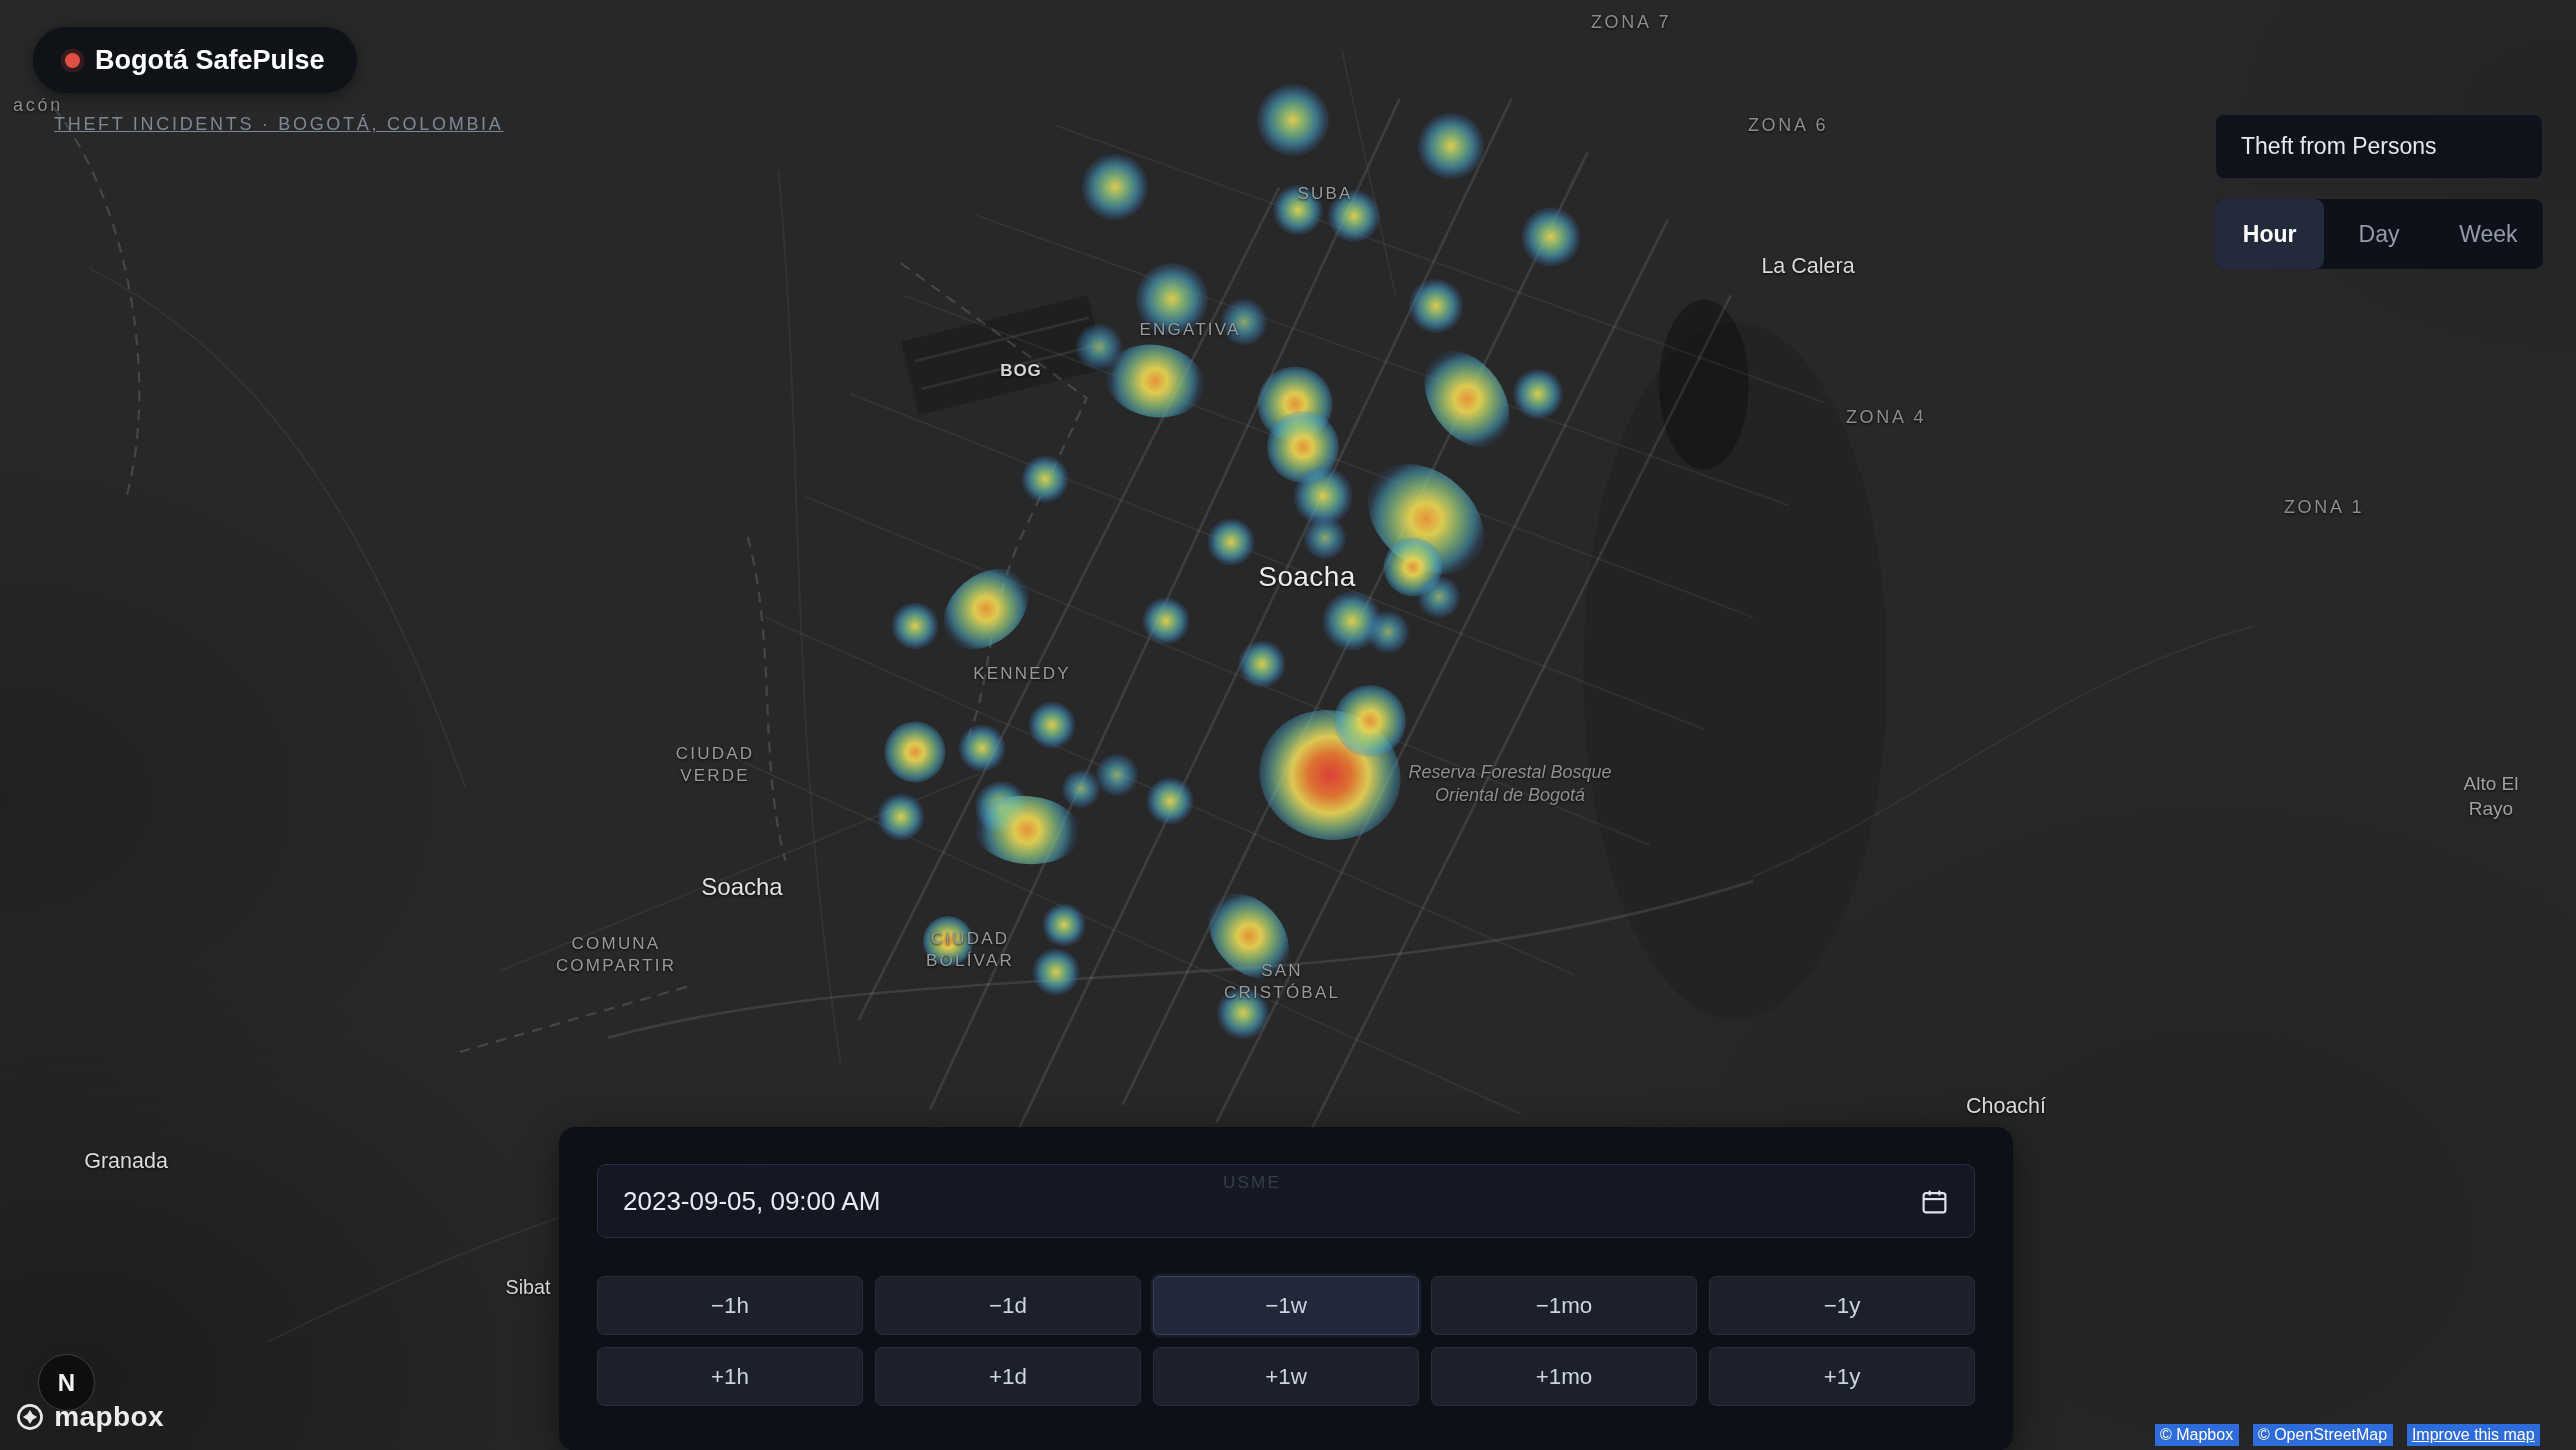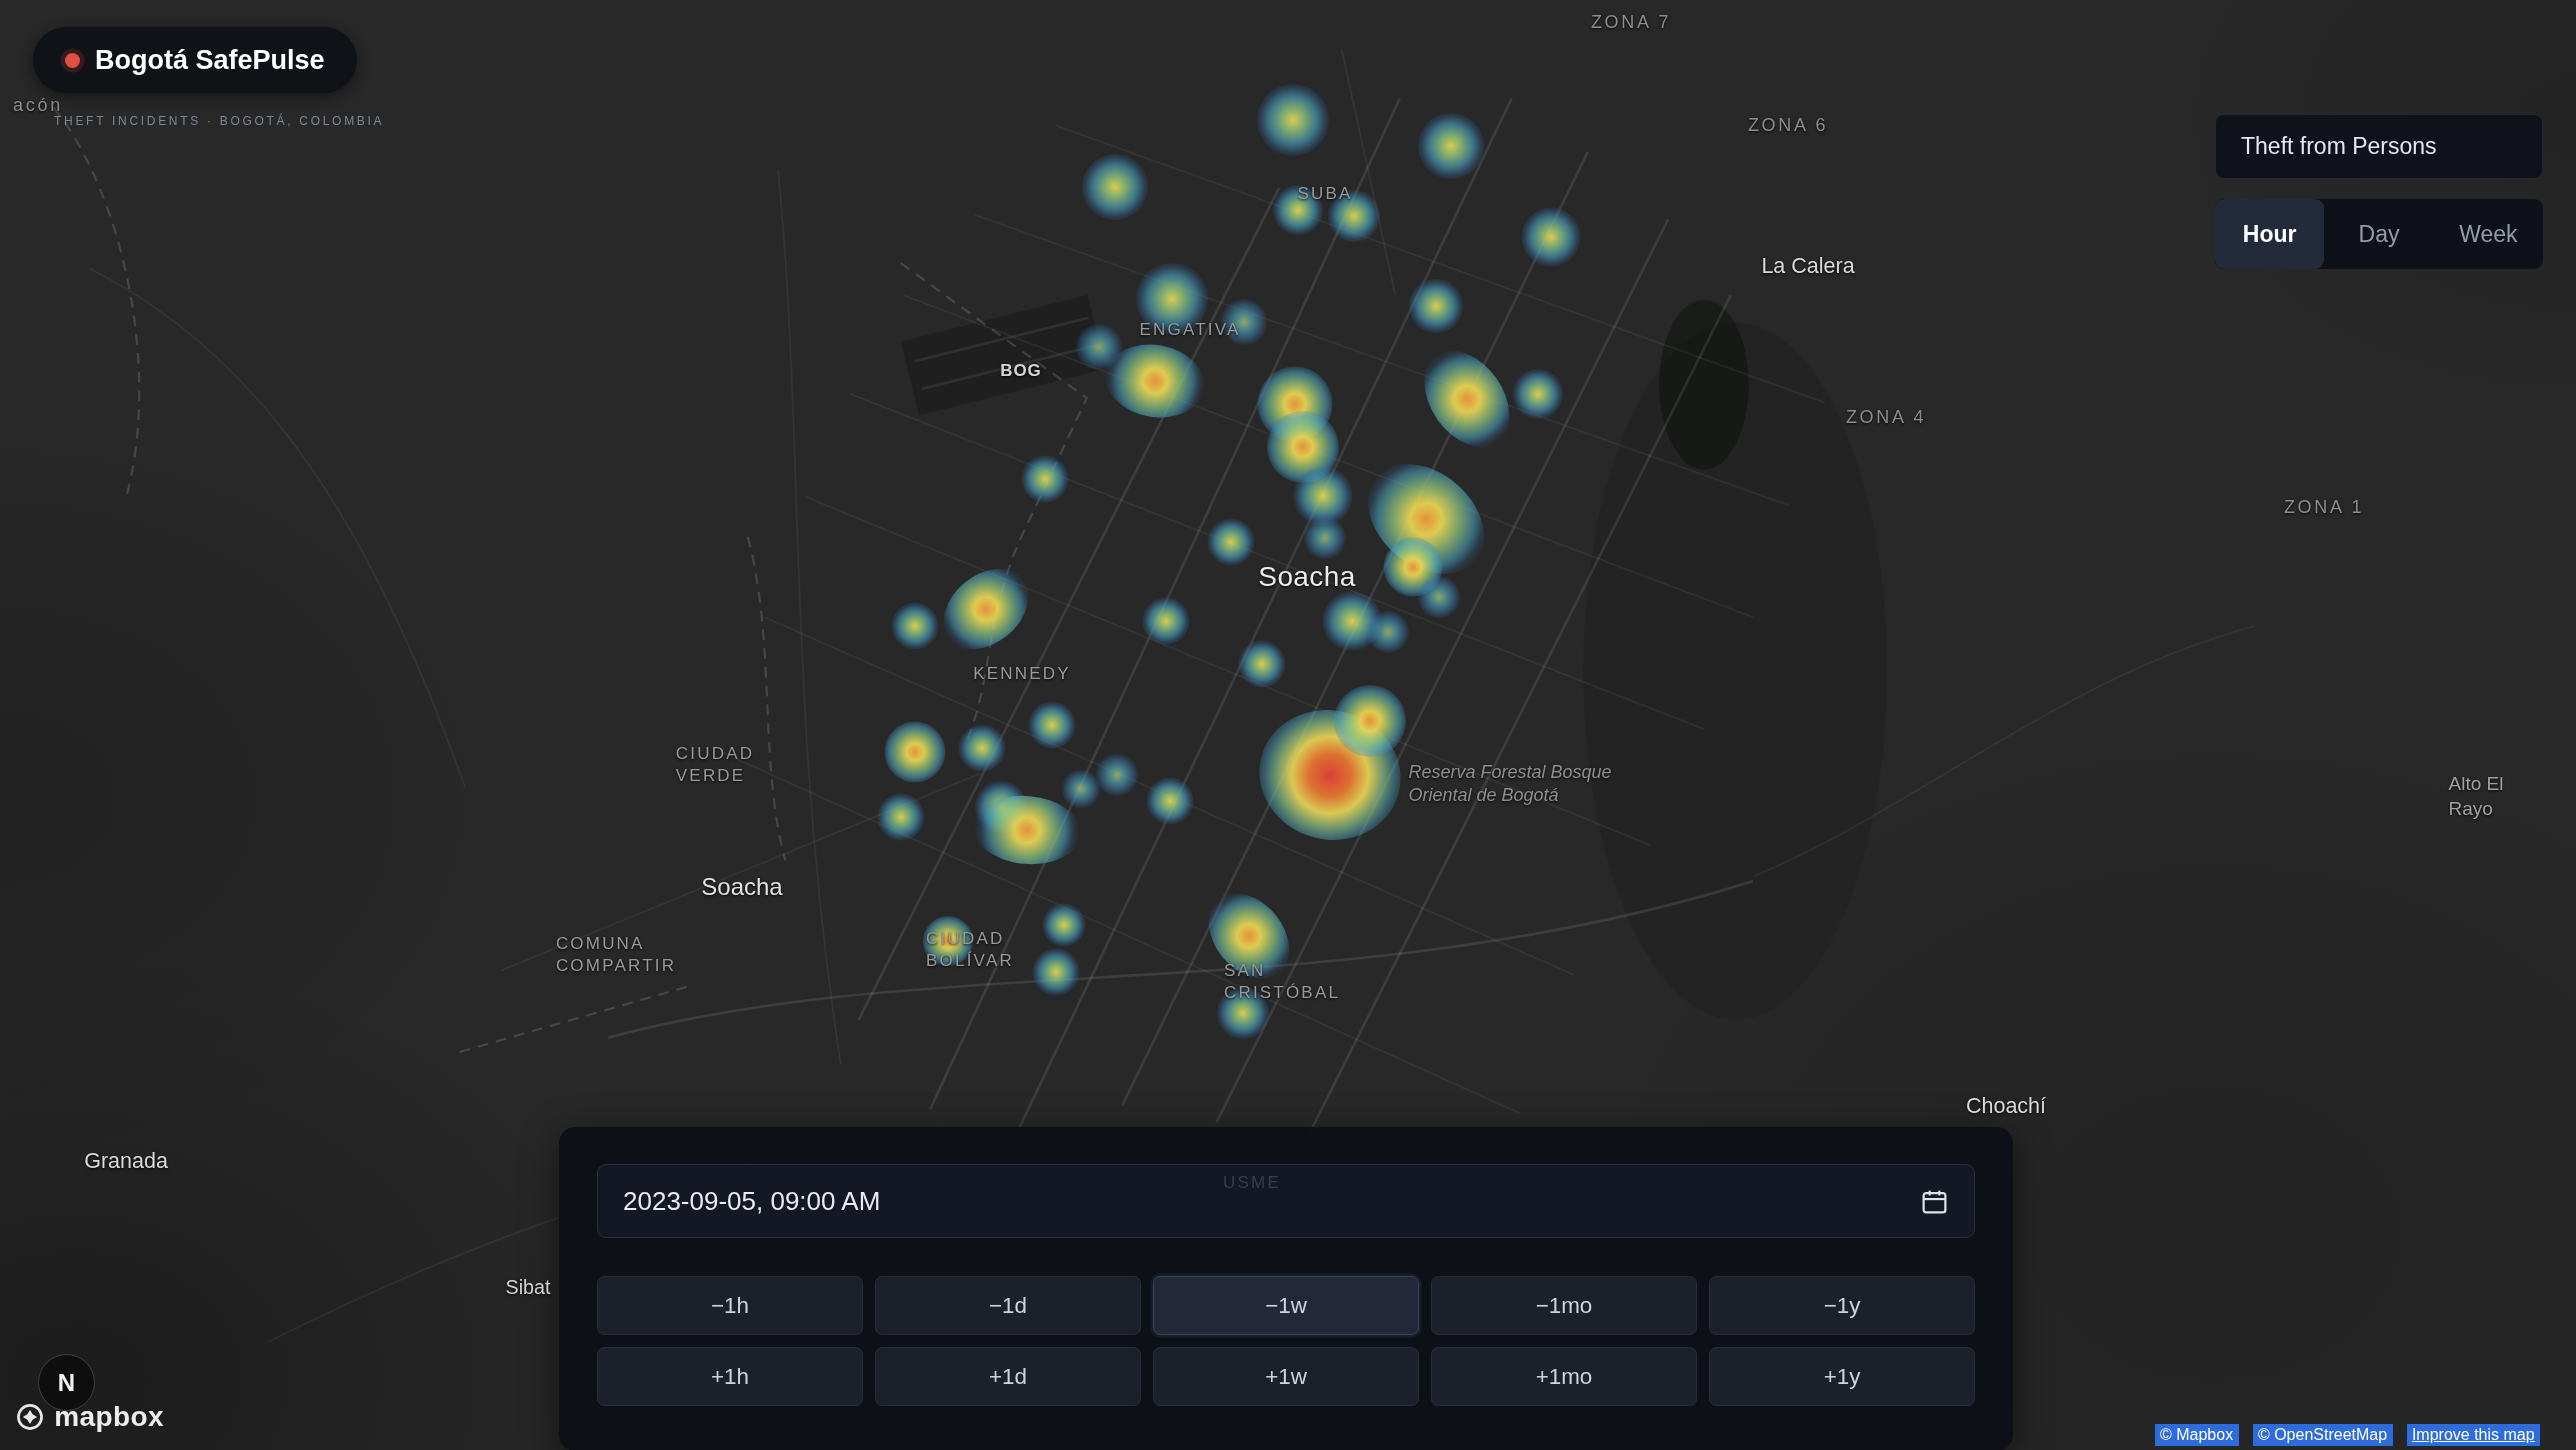--- a/index.html
+++ b/index.html
@@ -18,39 +18,39 @@
   
   .heat{position:absolute;inset:0;z-index:10;}
   .blob{position:absolute;border-radius:50%;pointer-events:none;}
   .lv1{background:radial-gradient(circle, rgba(170,210,130,0.75) 0%, rgba(80,170,195,0.62) 30%, rgba(55,120,185,0.32) 58%, rgba(55,120,185,0) 72%);}
   .lv2{background:radial-gradient(circle, rgba(236,216,84,0.92) 0%, rgba(150,205,130,0.80) 22%, rgba(75,168,196,0.62) 46%, rgba(52,115,182,0.28) 64%, rgba(52,115,182,0) 76%);}
   .lv3{background:radial-gradient(circle, rgba(238,152,58,0.95) 0%, rgba(237,217,84,0.92) 20%, rgba(150,205,130,0.72) 42%, rgba(75,168,196,0.55) 60%, rgba(52,115,182,0.22) 72%, rgba(52,115,182,0) 82%);}
   .lv4{background:radial-gradient(circle, rgba(222,64,56,0.98) 0%, rgba(230,118,48,0.95) 22%, rgba(238,218,88,0.90) 40%, rgba(140,200,140,0.68) 56%, rgba(70,160,195,0.45) 68%, rgba(52,115,182,0) 80%);}
 
   
   .labels{position:absolute;inset:0;z-index:56;pointer-events:none;}
-  .maplabel{position:absolute;transform:translate(-50%,-50%);white-space:pre-line;text-align:left;
+  .maplabel{position:absolute;transform:translate(-50%,-50%);white-space:pre-line;text-align:center;
     text-shadow:0 0.9px 2.7px rgba(0,0,0,0.9);line-height:1.3;}
   .zone{color:#8d8d8d;font-size:18px;letter-spacing:2.7px;font-weight:500;}
   .district{color:#9a9a9a;font-size:17px;letter-spacing:2.2px;font-weight:500;}
   .district-faint{color:rgba(128,136,150,0.32);font-size:17px;letter-spacing:2.2px;font-weight:500;text-shadow:none;}
   .code{color:#d6d6d6;font-size:17px;font-weight:700;letter-spacing:0.9px;}
   .city{color:#ececec;font-size:28px;font-weight:500;letter-spacing:0.4px;}
   .town-lg{color:#e2e2e2;font-size:24px;}
   .town{color:#dadada;font-size:21.5px;}
   .town-sm{color:#d5d5d5;font-size:19.7px;}
   .hamlet{color:#a2a2a2;font-size:19px;}
   .reserve{color:#8f8f8f;font-size:18px;font-style:italic;}
 
   
   .badge{position:absolute;left:33px;top:27px;z-index:60;display:flex;align-items:center;gap:15px;
     background:#0f1217;border-radius:39px;padding:0 32px;height:66px;color:#fff;font-size:27px;font-weight:700;
     box-shadow:0 3.6px 14.3px rgba(0,0,0,.45);}
   .dot{width:15px;height:15px;border-radius:50%;background:#e04f43;box-shadow:0 0 0 4.5px rgba(224,79,67,.18);}
-  .subtitle{position:absolute;left:54px;top:114px;z-index:60;color:#7e8795;font-size:12px;letter-spacing:2.7px;font-weight:500;}
+  .subtitle{position:absolute;left:54px;top:114px;z-index:60;color:#7e8795;font-size:18px;letter-spacing:2.7px;font-weight:500;text-decoration:underline;}
 
   
   .viewtoggle{position:absolute;top:25px;right:33px;z-index:60;display:flex;gap:7.2px;}
   .vt-btn{height:70px;padding:0 32px;border:none;border-radius:9px;background:#151923;color:#bcc3cf;
     font-size:24px;font-weight:500;font-family:inherit;cursor:pointer;}
   .vt-btn.active{background:#2c3140;color:#fff;font-weight:600;}
   .select{position:absolute;top:114px;right:33px;z-index:60;width:328px;height:65px;background:#0f121b;
     border:0.9px solid #222733;border-radius:9px;display:flex;align-items:center;padding:0 25px;
     color:#e5e8ee;font-size:23px;box-sizing:border-box;cursor:pointer;}
   .segctl{position:absolute;top:199px;right:33px;z-index:60;width:328px;height:70px;background:#0e1119;

